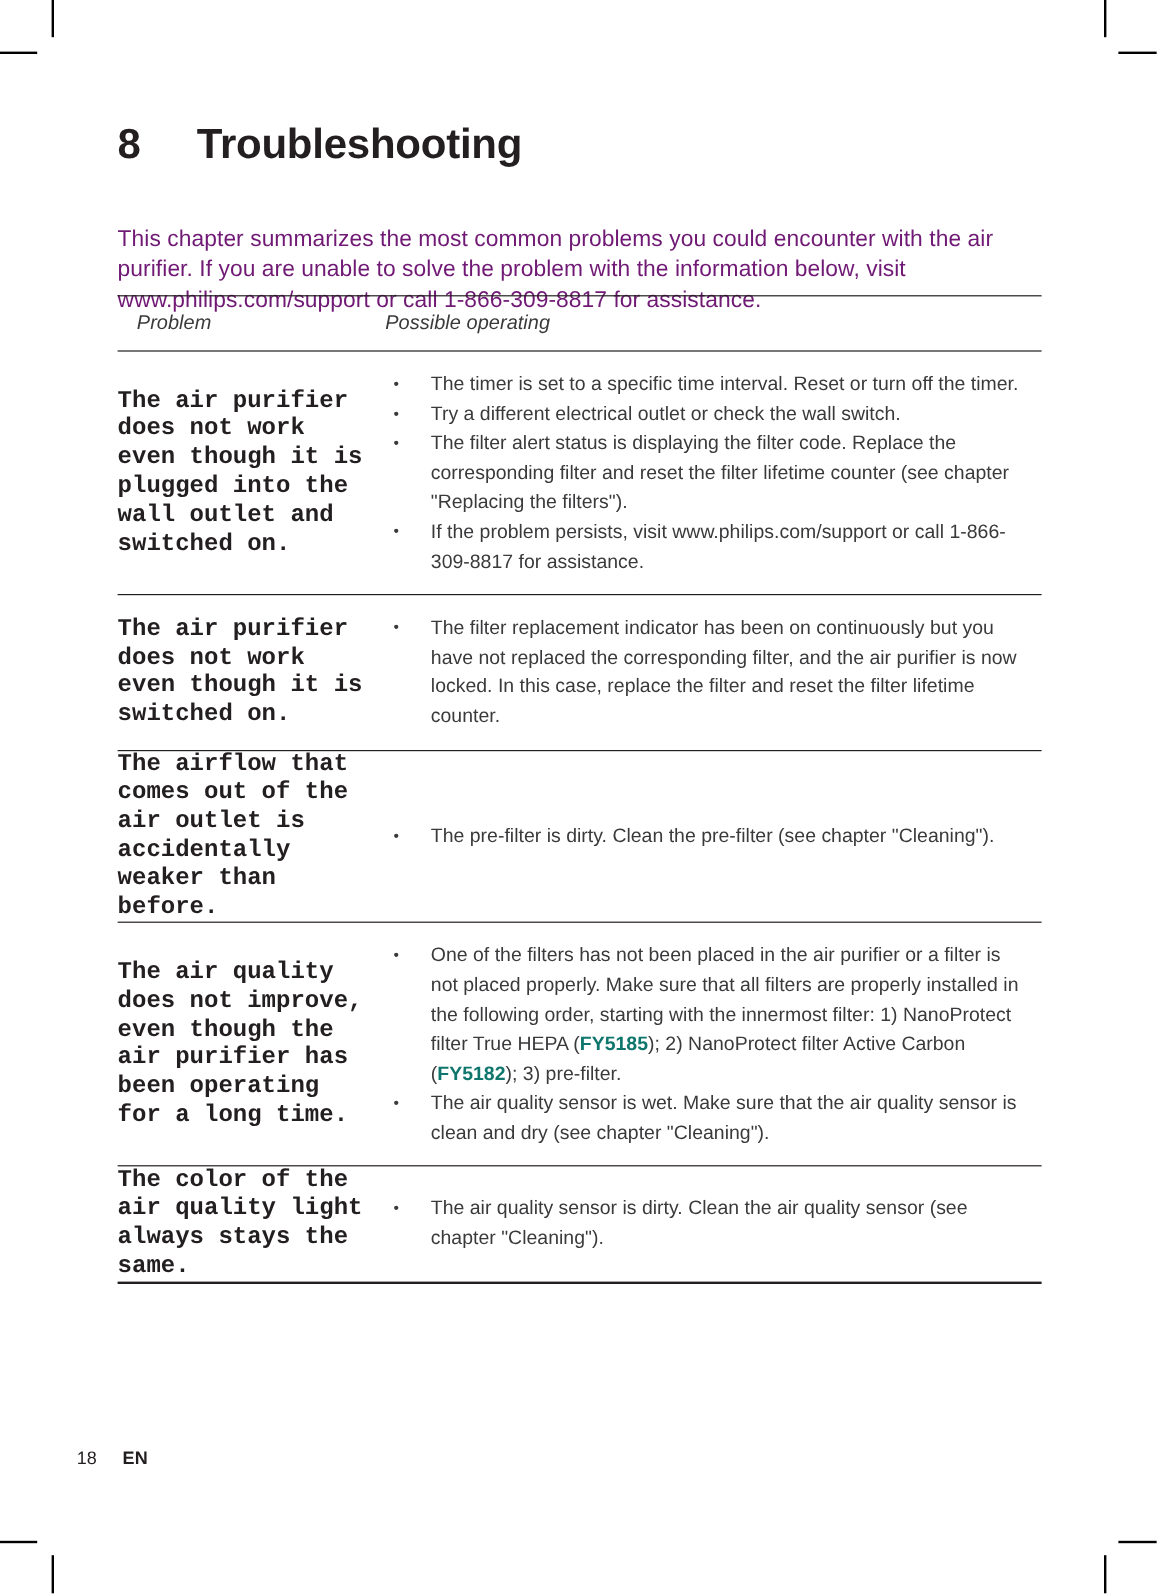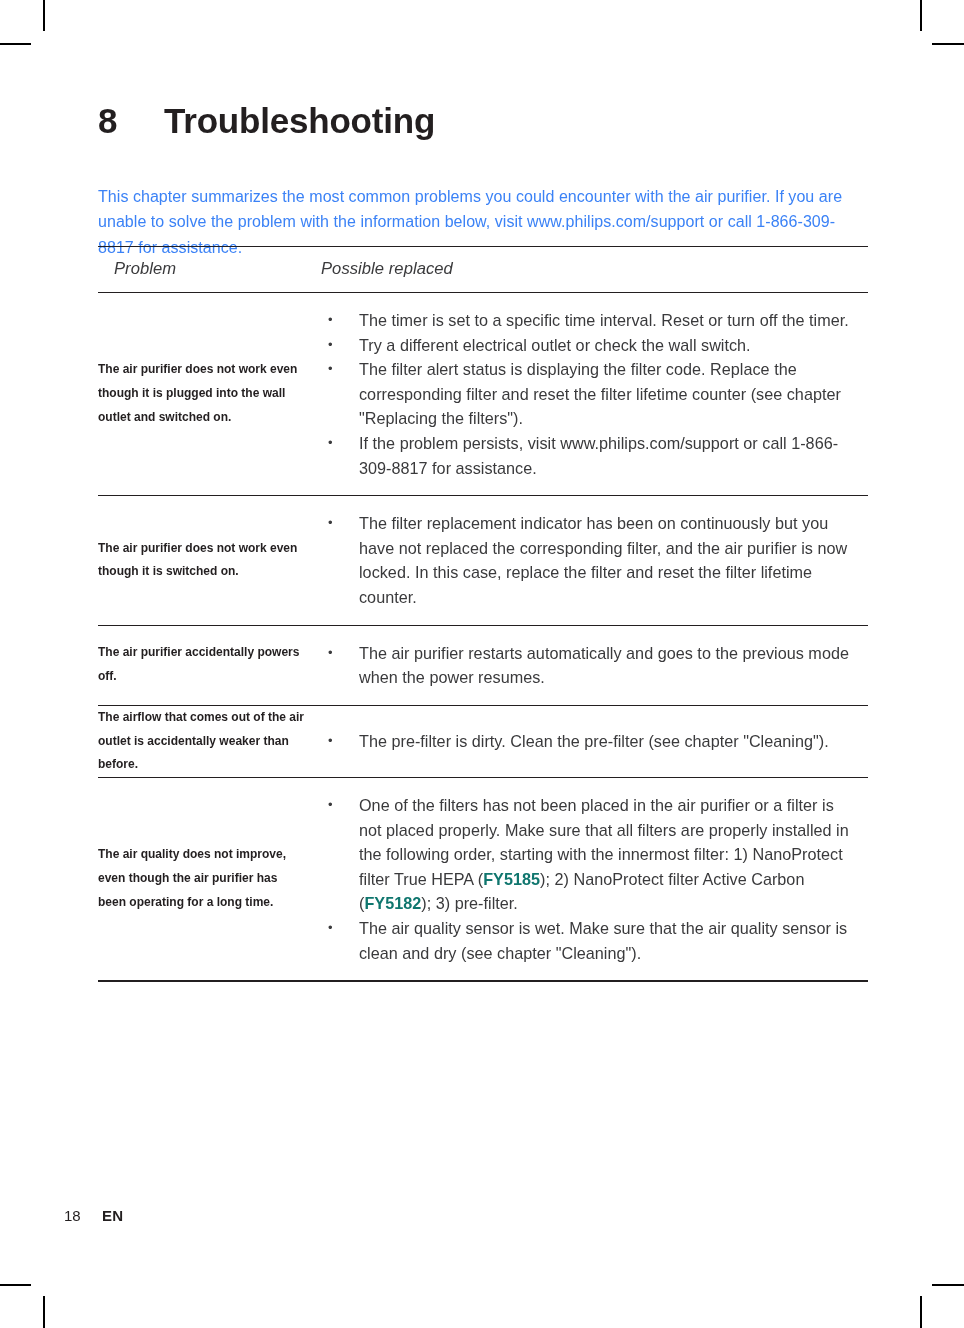--- a/index.html
+++ b/index.html
@@ -59,23 +59,23 @@
   .chapter-title {
     flex: 1 1 auto;
   }
 
   
   .intro {
     position: absolute;
     left: 0;
     top: 168px;
     width: 772px;
-    font-size: 16px;
+    font-size: 19px;
     line-height: 25.4px;
-    color: #3b82f6;
+    color: #701a75;
     letter-spacing: 0.05px;
   }
 
   
   .tbl {
     position: absolute;
     left: 0;
     top: 246px;
     width: 770px;
     border-collapse: collapse;
@@ -100,25 +100,26 @@
   .tbl tbody td {
     border-bottom: 1.5px solid #231f20;
     vertical-align: middle;
     padding: 0;
   }
   .tbl tbody tr:last-child td {
     border-bottom: 2px solid #231f20;
   }
 
   .cell-problem {
-    font-size: 12px;
+    font-size: 20px;
     line-height: 23.8px;
     font-weight: 700;
     color: #231f20;
     padding: 14px 14px 14px 16px;
+    font-family: Liberation Mono, monospace;
   }
   .cell-solution {
     padding: 12px 0 12px 0;
   }
 
   ul.sol-list {
     list-style: none;
     margin: 15px;
     padding: 0;
   }
@@ -187,21 +188,21 @@
   <p class="intro">This chapter summarizes the most common problems you could encounter with the air purifier. If you are unable to solve the problem with the information below, visit www.philips.com/support or call 1-866-309-8817 for assistance.</p>
 
   <table class="tbl">
     <colgroup>
       <col class="c-problem">
       <col class="c-solution">
     </colgroup>
     <thead>
       <tr>
         <th>Problem</th>
-        <th>Possible replaced</th>
+        <th>Possible operating</th>
       </tr>
     </thead>
     <tbody id="tbl-body">
         <tr>
           <td class="cell-problem">The air purifier does not work even though it is plugged into the wall outlet and switched on.</td>
           <td class="cell-solution">
             <ul class="sol-list">
               <li>The timer is set to a specific time interval. Reset or turn off the timer.</li>
               <li>Try a different electrical outlet or check the wall switch.</li>
               <li>The filter alert status is displaying the filter code. Replace the corresponding filter and reset the filter lifetime counter (see chapter "Replacing the filters").</li>
@@ -211,41 +212,41 @@
         </tr>
         <tr>
           <td class="cell-problem">The air purifier does not work even though it is switched on.</td>
           <td class="cell-solution">
             <ul class="sol-list">
               <li>The filter replacement indicator has been on continuously but you have not replaced the corresponding filter, and the air purifier is now locked. In this case, replace the filter and reset the filter lifetime counter.</li>
             </ul>
           </td>
         </tr>
         <tr>
-          <td class="cell-problem">The air purifier accidentally powers off.</td>
-          <td class="cell-solution">
-            <ul class="sol-list">
-              <li>The air purifier restarts automatically and goes to the previous mode when the power resumes.</li>
-            </ul>
-          </td>
-        </tr>
-        <tr>
           <td class="cell-problem">The airflow that comes out of the air outlet is accidentally weaker than before.</td>
           <td class="cell-solution">
             <ul class="sol-list">
               <li>The pre-filter is dirty. Clean the pre-filter (see chapter "Cleaning").</li>
             </ul>
           </td>
         </tr>
         <tr>
           <td class="cell-problem">The air quality does not improve, even though the air purifier has been operating for a long time.</td>
           <td class="cell-solution">
             <ul class="sol-list">
               <li>One of the filters has not been placed in the air purifier or a filter is not placed properly. Make sure that all filters are properly installed in the following order, starting with the innermost filter: 1) NanoProtect filter True HEPA (<b>FY5185</b>); 2) NanoProtect filter Active Carbon (<b>FY5182</b>); 3) pre-filter.</li>
               <li>The air quality sensor is wet. Make sure that the air quality sensor is clean and dry (see chapter "Cleaning").</li>
+            </ul>
+          </td>
+        </tr>
+        <tr>
+          <td class="cell-problem">The color of the air quality light always stays the same.</td>
+          <td class="cell-solution">
+            <ul class="sol-list">
+              <li>The air quality sensor is dirty. Clean the air quality sensor (see chapter "Cleaning").</li>
             </ul>
           </td>
         </tr>
       </tbody>
   </table>
 
 </div>
 
 <div class="footer">
   <span class="pg-num">18</span>

